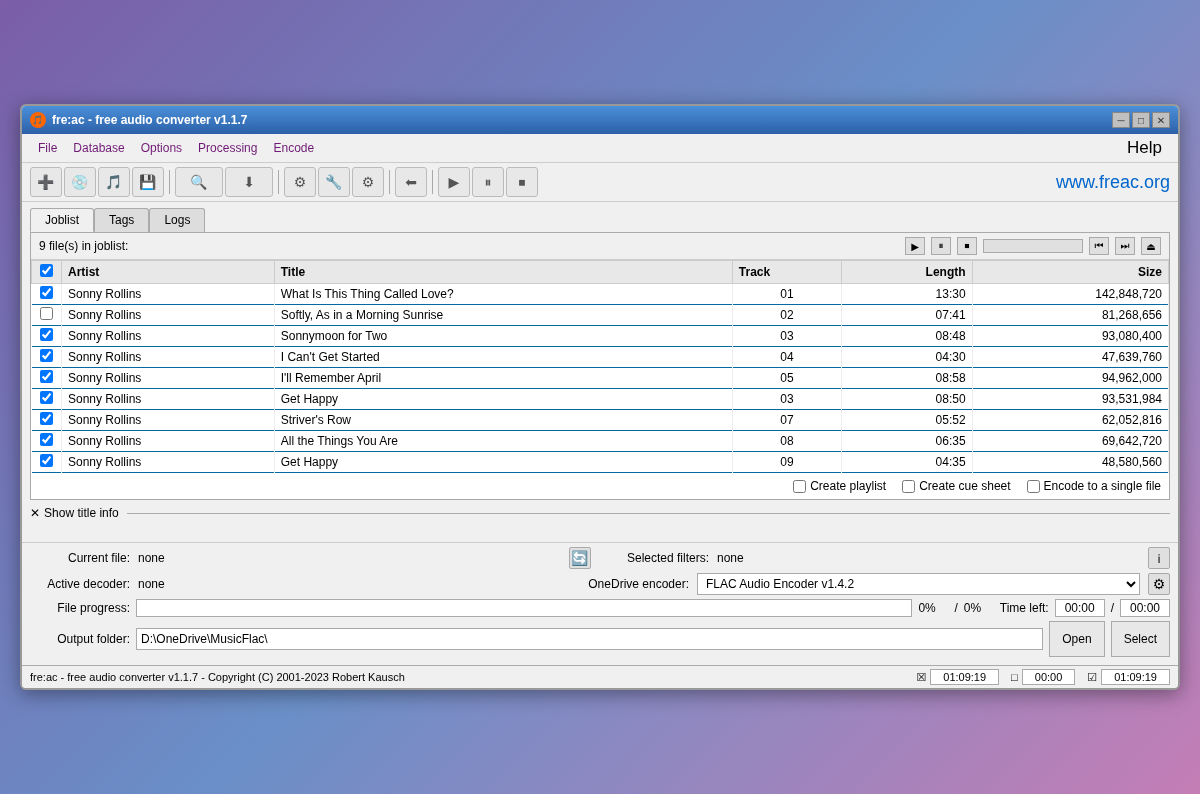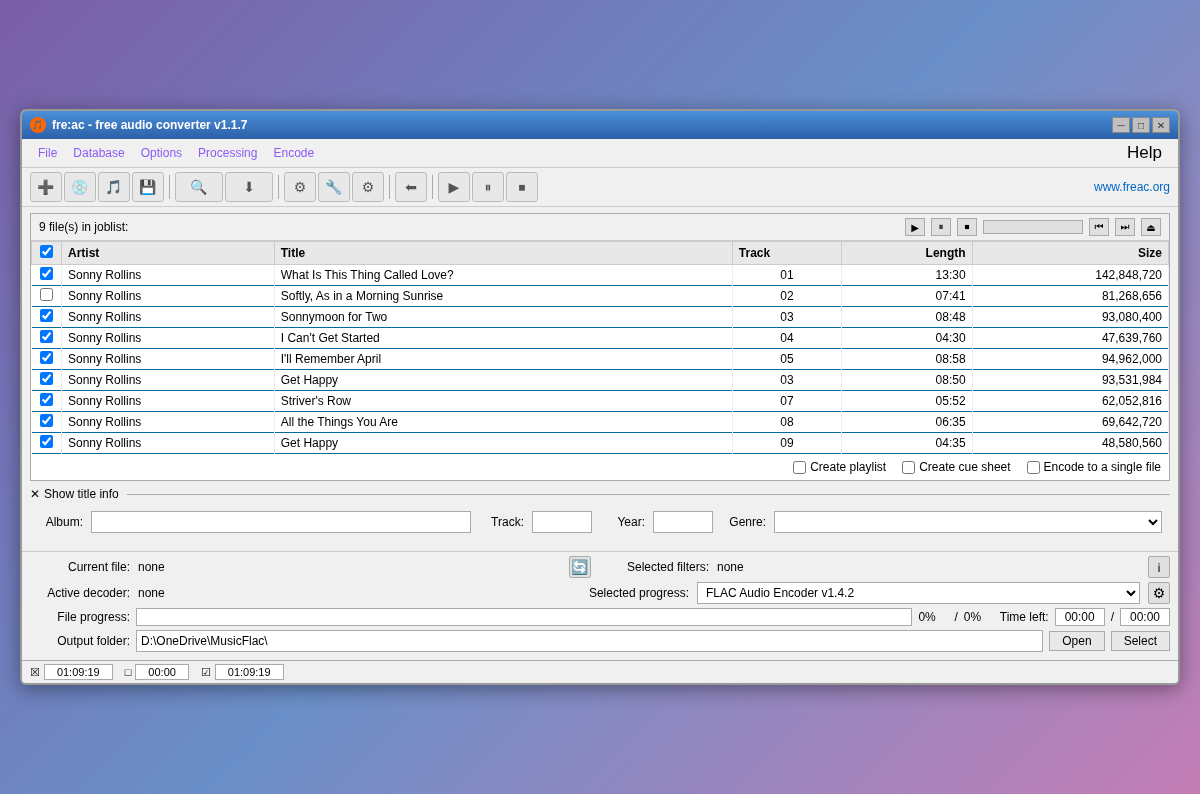--- a/index.html
+++ b/index.html
@@ -74,21 +74,21 @@
       border-bottom: 1px solid #ccc;
     }
     .menu-bar-left {
       display: flex;
       gap: 0;
     }
     .menu-item {
       padding: 2px 8px;
       cursor: pointer;
       font-size: 12px;
-      color: #8b5cf6;
+      color: #701a75;
     }
     .menu-help {
       font-size: 17px;
       padding: 2px 8px;
       cursor: pointer;
     }
     .toolbar {
       background: #f0f0f0;
       display: flex;
       align-items: center;
@@ -97,21 +97,21 @@
       border-bottom: 1px solid #ccc;
       gap: 4px;
     }
     .toolbar-left {
       display: flex;
       align-items: center;
       gap: 2px;
     }
     .toolbar-right {
       color: #0066cc;
-      font-size: 12px;
+      font-size: 18px;
       text-decoration: none;
     }
     .tool-btn {
       width: 32px;
       height: 30px;
       background: #e8e8e8;
       border: 1px solid #bbb;
       border-radius: 3px;
       cursor: pointer;
       display: flex;
@@ -360,21 +360,21 @@
     }
     .output-input {
       flex: 1;
       height: 22px;
       border: 1px solid #aaa;
       background: white;
       padding: 2px 4px;
       font-size: 12px;
     }
     .output-btn {
-      height: 20px;
+      height: 36px;
       padding: 0 12px;
       background: #e8e8e8;
       border: 1px solid #aaa;
       cursor: pointer;
       font-size: 12px;
     }
     .status-bar {
       background: #f0f0f0;
       border-top: 1px solid #aaa;
       padding: 3px 8px;
@@ -448,20 +448,25 @@
       <div class="toolbar-sep"></div>
       <button class="tool-btn">▶</button>
       <button class="tool-btn">⏸</button>
       <button class="tool-btn">⏹</button>
     </div>
     <span class="toolbar-right">www.freac.org</span>
   </div>
 
   <div class="content-area">
 
+    <div class="tabs">
+      <div class="tab active">Joblist</div>
+      <div class="tab">Tags</div>
+      <div class="tab">Logs</div>
+    </div>
 
     <div class="joblist-container">
 
       <div class="joblist-header">
         <span>9 file(s) in joblist:</span>
         <div class="joblist-controls">
           <button class="mini-btn">▶</button>
           <button class="mini-btn">⏸</button>
           <button class="mini-btn">⏹</button>
           <div class="progress-bar-small"></div>
@@ -594,46 +599,36 @@
 
     <div class="section-divider" style="margin-top:6px;">
       <div class="section-divider-label">
         <span>✕</span>
         <span>Show title info</span>
       </div>
       <div class="divider-line"></div>
     </div>
 
     <div class="form-section">
-      <div class="form-row">
-        <span class="form-label">Album:</span>
-        <input class="form-input" type="text" style="max-width: 380px;">
-        <span class="form-label">Track:</span>
-        <input class="form-input-sm" type="text" style="">
-        <span class="form-label">Year:</span>
-        <input class="form-input-sm" type="text" style="">
-        <span class="form-label">Genre:</span>
-        <select class="form-select"></select>
-      </div>
     </div>
   </div>
 
   <div class="status-section">
     <div class="status-row">
       <span class="status-label">Current file:</span>
       <span class="status-value">none</span>
       <button class="status-icon-btn">🔄</button>
       <span class="status-label" style="min-width:110px;">Selected filters:</span>
       <span class="status-value">none</span>
       <button class="status-icon-btn" style="font-size:12px;">ℹ</button>
     </div>
     <div class="status-row">
       <span class="status-label">Active decoder:</span>
       <span class="status-value">none</span>
-      <span class="status-label" style="min-width:110px;">Selected progress:</span>
+      <span class="status-label" style="min-width:110px;">OneDrive encoder:</span>
       <select class="encoder-select"><option value="FLAC Audio Encoder v1.4.2">FLAC Audio Encoder v1.4.2</option></select>
       <button class="status-icon-btn">⚙</button>
     </div>
     <div class="progress-row">
       <span class="status-label">File progress:</span>
       <div class="progress-bar-main"></div>
       <span class="progress-text">0%</span>
       <span>/</span>
       <span class="progress-text">0%</span>
       <span class="time-left-label">Time left:</span>
@@ -643,20 +638,21 @@
     </div>
     <div class="output-row">
       <span class="status-label">Output folder:</span>
       <input class="output-input" type="text" value="D:\OneDrive\MusicFlac\" style="">
       <button class="output-btn">Open</button>
       <button class="output-btn">Select</button>
     </div>
   </div>
 
   <div class="status-bar">
+    <span>fre:ac - free audio converter v1.1.7 - Copyright (C) 2001-2023 Robert Kausch</span>
     <div class="status-bar-right">
       <div class="status-time-item">
         <span>☒</span>
         <span class="time-display">01:09:19</span>
       </div>
       <div class="status-time-item">
         <span>□</span>
         <span class="time-display">00:00</span>
       </div>
       <div class="status-time-item">

